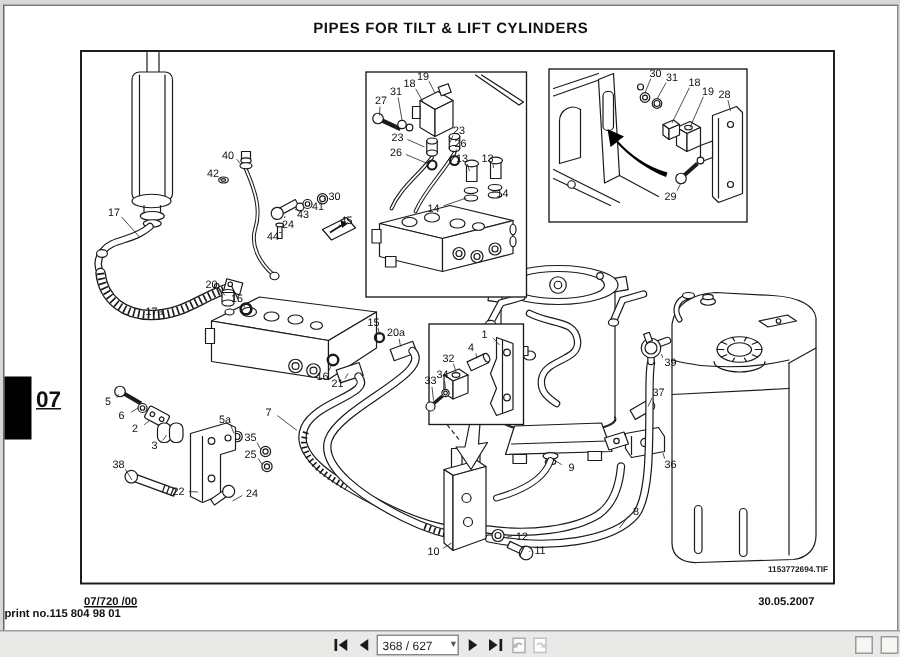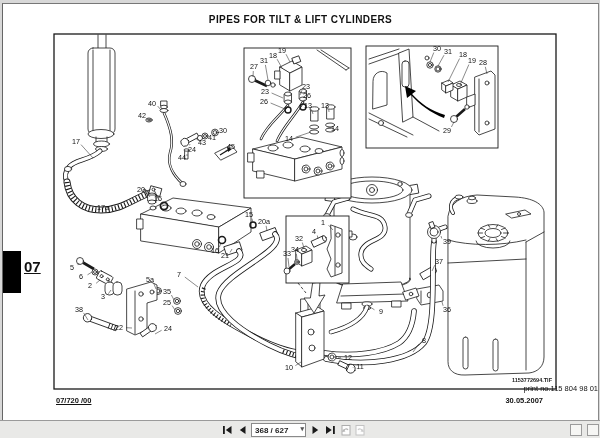--- a/index.html
+++ b/index.html
@@ -6,29 +6,29 @@
   #screen{position:relative;width:600px;height:438px;overflow:hidden;background:#d8d8d8;
           font-family:"Liberation Sans",sans-serif;}
   #page{position:absolute;left:2px;top:3px;width:595px;height:416px;background:#fff;
         border-left:1px solid #666;border-right:1px solid #888;border-top:1px solid #777;}
   #page-title{position:absolute;left:0;top:10px;width:100%;text-align:center;
         font-size:10px;font-weight:bold;letter-spacing:.4px;color:#111;}
   #diagram-svg{position:absolute;left:-2px;top:-3px;}
   .tab-block{position:absolute;left:0;top:247px;width:18px;height:42px;background:#000;}
   .tab-num{position:absolute;left:21px;top:254px;font-size:15px;font-weight:bold;color:#111;text-decoration:underline;}
   .footer-left{position:absolute;left:53px;top:392px;font-size:7.5px;font-weight:bold;color:#111;text-decoration:underline;}
-  .footer-center{position:absolute;left:0;width:100%;text-align:right;top:380px;font-size:7.5px;font-weight:normal;color:#111;}
+  .footer-center{position:absolute;left:0;width:100%;text-align:left;top:400px;font-size:7.5px;font-weight:bold;color:#111;}
   .footer-right{position:absolute;right:55px;top:392px;font-size:7.5px;font-weight:bold;color:#111;padding-left:44px;}
   .tif-ref{position:absolute;right:46px;top:373px;font-size:5.5px;font-weight:bold;color:#222;}
   #toolbar{position:absolute;left:0;right:0;top:420px;height:18px;background:#e9e9e7;
         border-top:1px solid #9a9a9a;}
   .nav-group{position:absolute;left:221px;top:2px;display:flex;align-items:center;gap:3px;}
   .nav-btn{width:12px;height:12px;display:flex;align-items:center;justify-content:center;cursor:pointer;}
   .page-box{width:50px;height:12px;background:#fff;border:1px solid #8a8a8a;display:flex;
-        align-items:center;font-size:8px;color:#222;padding-left:3px;position:relative;font-weight:bold;}
+        align-items:center;font-size:8px;color:#222;padding-left:3px;position:relative;}
   .page-box .dd{position:absolute;right:1px;top:1px;font-size:7px;color:#555;}
   .right-icons{position:absolute;left:570px;top:3px;display:flex;gap:5px;}
   .sq-icon{width:10px;height:10px;background:#f6f6f4;border:1px solid #9b9b9b;}
   svg text{font-family:"Liberation Sans",sans-serif;}
   #part-labels text{font-size:7.2px;fill:#111;text-anchor:middle;}
   .o{fill:#fff;stroke:#1a1a1a;stroke-width:.8;stroke-linejoin:round;stroke-linecap:round;}
   .n{fill:none;stroke:#1a1a1a;stroke-width:.8;stroke-linejoin:round;stroke-linecap:round;}
   .tb{fill:none;stroke:#1a1a1a;stroke-linecap:round;}
   .tw{fill:none;stroke:#fff;stroke-linecap:round;}
   .brd{fill:none;stroke:#1a1a1a;stroke-linecap:butt;}

